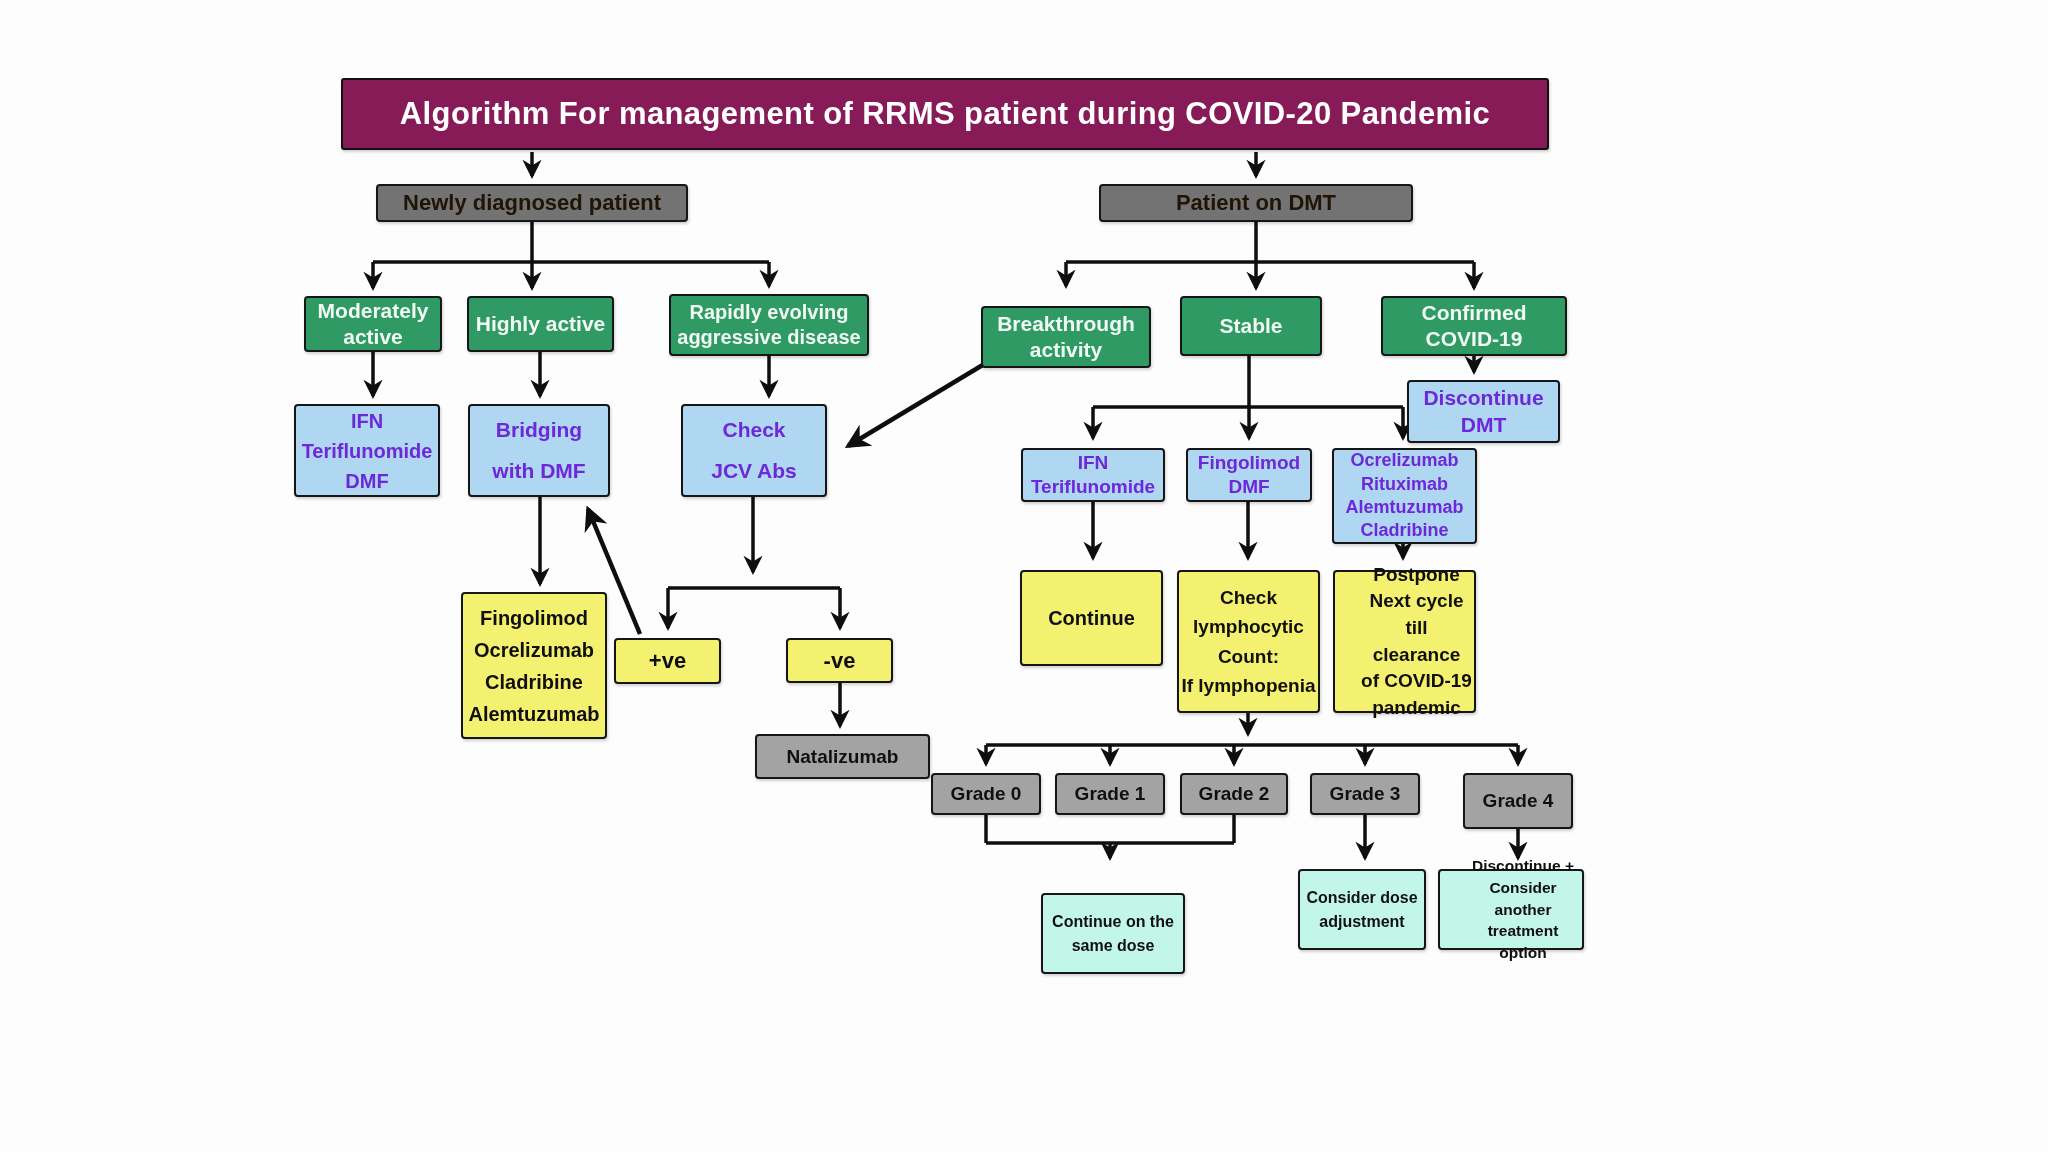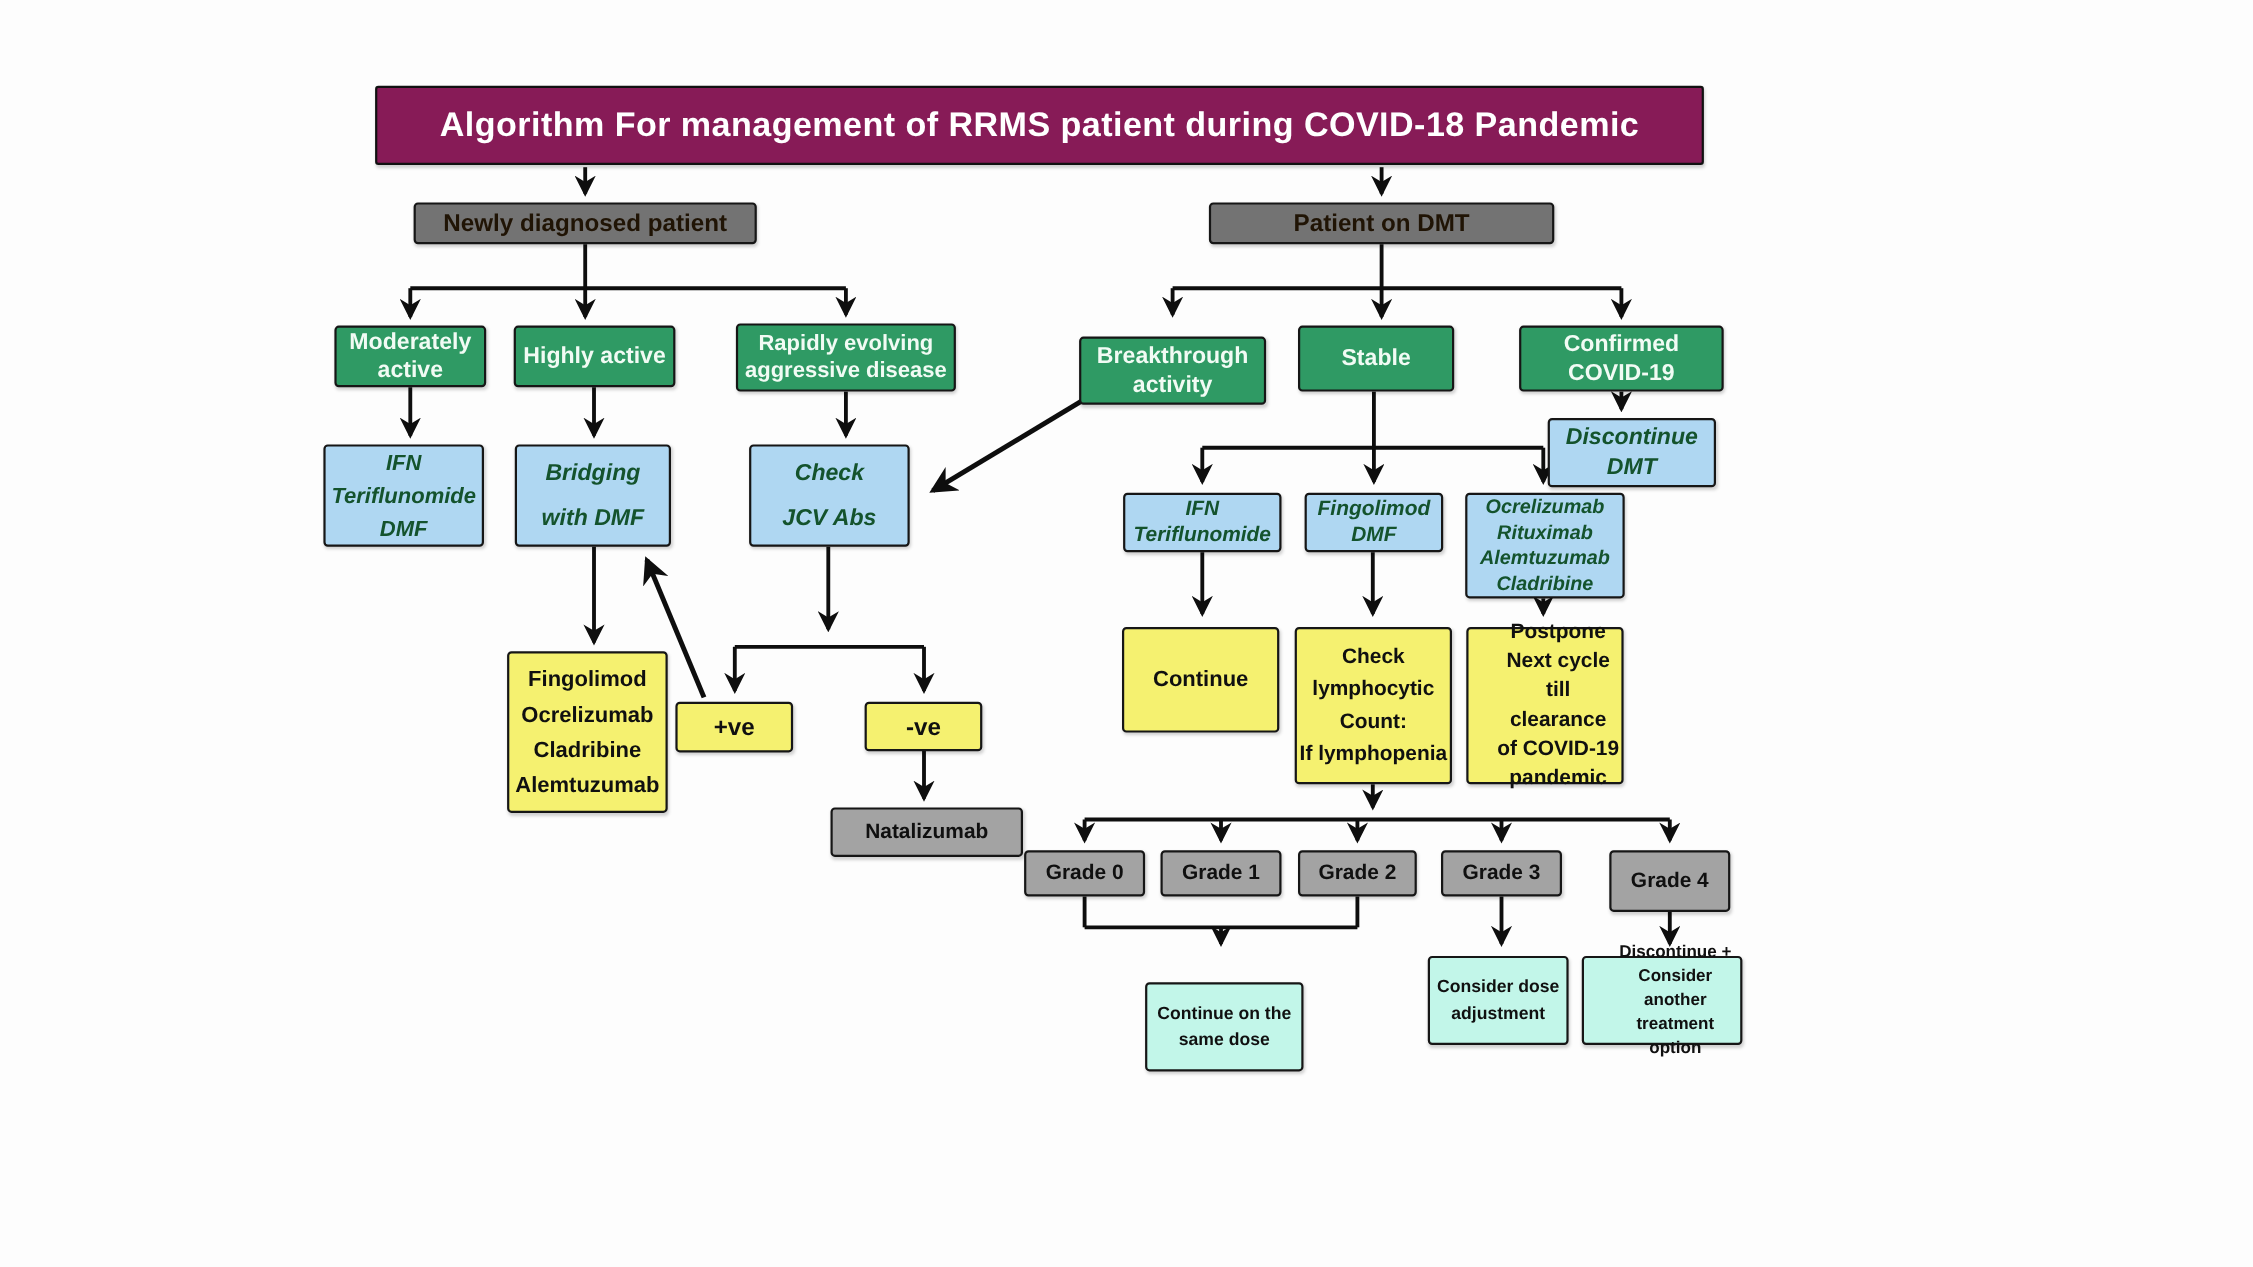--- a/index.html
+++ b/index.html
@@ -23,21 +23,21 @@
     box-sizing:border-box;
     color:#111;
   }
   .banner{
     background:#871B57;color:#fff;
     font-size:31px;letter-spacing:.4px;
     border-radius:3px;border-color:#111;
   }
   .tan{background:#737373;color:#201405;font-size:22px;}
   .green{background:#2F9A64;color:#F1FBF4;font-size:21px;}
-  .blue{background:#AFD7F2;color:#14532d;font-size:21px;font-style:italic;}
+  .blue{background:#AFD7F2;color:#6d28d9;font-size:21px;}
   .yellow{background:#F5F170;color:#101010;font-size:20px;}
   .pink{background:#a3a3a3;color:#101010;font-size:19px;}
   .mint{background:#C2F6E9;color:#101010;font-size:16px;}
   .lh-loose{line-height:1.95;}
   .lh-med{line-height:1.5;}
   .lh-tight{line-height:1.4;padding-left:24px;}
   .annotation{
     position:absolute;z-index:2;text-align:right;
     font-size:19px;font-weight:600;color:#141414;
     white-space:pre-line;line-height:1.32;
@@ -109,21 +109,21 @@
 
     <path class="arrow" d="M986 815 V843"></path>
     <path class="arrow" d="M1234 815 V843"></path>
     <path class="arrow" d="M986 843 H1234"></path>
     <path class="arrow" d="M1110 843 V858" marker-end="url(#ah)"></path>
 
     <path class="arrow" d="M1365 815 V858" marker-end="url(#ah)"></path>
     <path class="arrow" d="M1518 815 V858" marker-end="url(#ah)"></path>
   </svg>
 
-  <div class="node banner" style="left:341px;top:78px;width:1208px;height:72px;">Algorithm For management of RRMS patient during COVID-18 Pandemic</div>
+  <div class="node banner" style="left:341px;top:78px;width:1208px;height:72px;">Algorithm For management of RRMS patient during COVID-20 Pandemic</div>
 
   <div class="node tan" style="left:376px;top:184px;width:312px;height:38px;">Newly diagnosed patient</div>
   <div class="node tan" style="left:1099px;top:184px;width:314px;height:38px;">Patient on DMT</div>
 
   <div class="node green" style="left:304px;top:296px;width:138px;height:56px;">Moderately
 active</div>
   <div class="node green" style="left:467px;top:296px;width:147px;height:56px;">Highly active</div>
   <div class="node green" style="left:669px;top:294px;width:200px;height:62px;font-size:20px;">Rapidly evolving
 aggressive disease</div>
   <div class="node green" style="left:981px;top:294px;width:170px;height:62px;margin-top:12px;">Breakthrough

